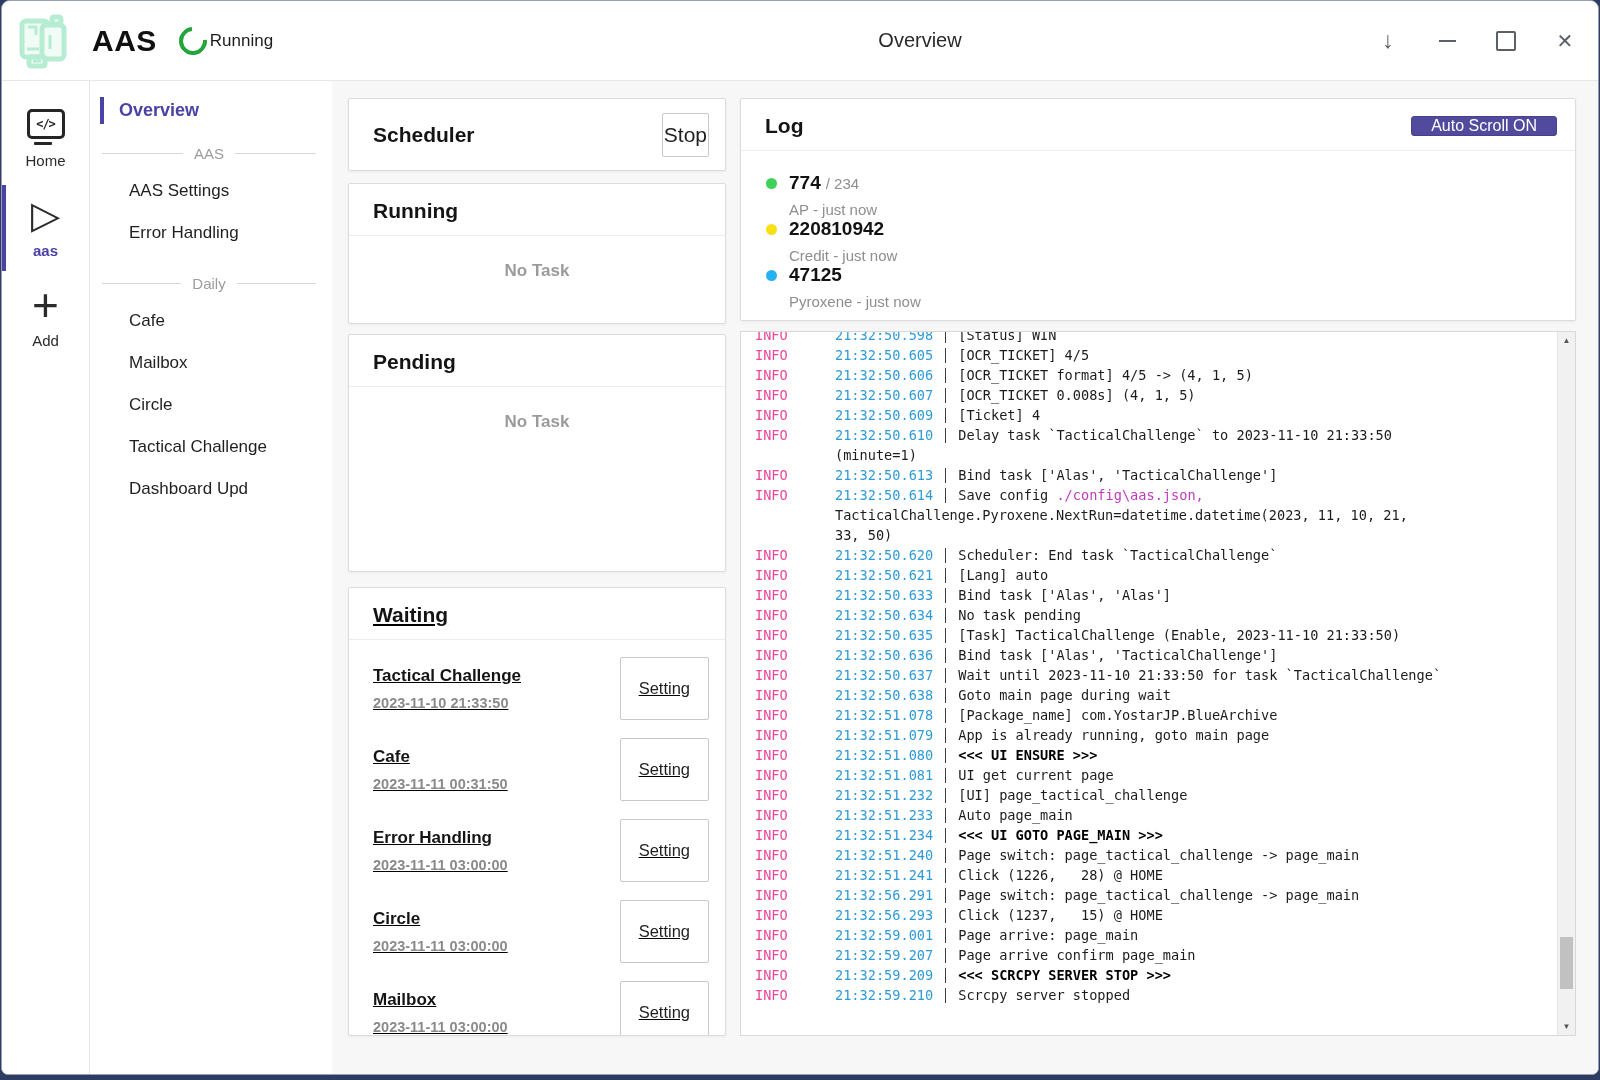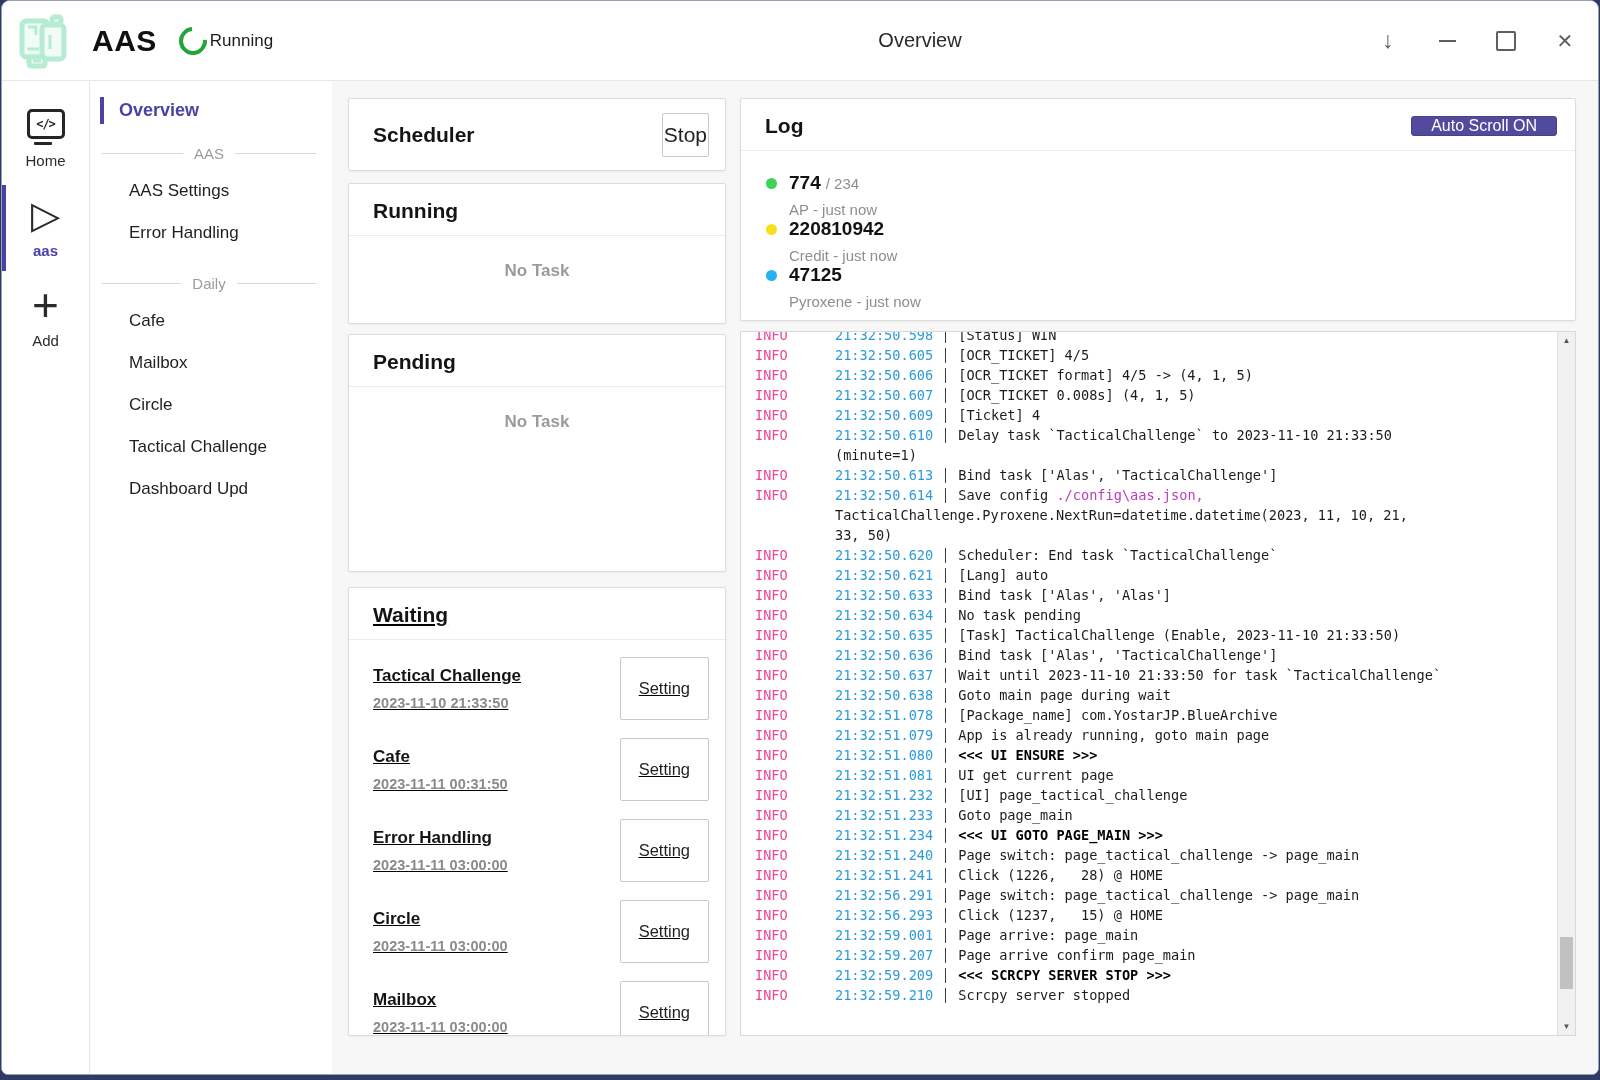--- a/index.html
+++ b/index.html
@@ -403,21 +403,21 @@
               <div class="log-row">
                 <span class="log-lvl">INFO</span>
                 <span><span class="log-time">21:32:51.081</span><span class="log-sep"></span><span class="log-msg"><span>UI get current page</span><span class="log-mag"></span><span></span></span></span>
               </div>
               <div class="log-row">
                 <span class="log-lvl">INFO</span>
                 <span><span class="log-time">21:32:51.232</span><span class="log-sep"></span><span class="log-msg"><span>[UI] page_tactical_challenge</span><span class="log-mag"></span><span></span></span></span>
               </div>
               <div class="log-row">
                 <span class="log-lvl">INFO</span>
-                <span><span class="log-time">21:32:51.233</span><span class="log-sep"></span><span class="log-msg"><span>Goto page_main</span><span class="log-mag"></span><span></span></span></span>
+                <span><span class="log-time">21:32:51.233</span><span class="log-sep"></span><span class="log-msg"><span>Auto page_main</span><span class="log-mag"></span><span></span></span></span>
               </div>
               <div class="log-row bold">
                 <span class="log-lvl">INFO</span>
                 <span><span class="log-time">21:32:51.234</span><span class="log-sep"></span><span class="log-msg"><span>&lt;&lt;&lt; UI GOTO PAGE_MAIN &gt;&gt;&gt;</span><span class="log-mag"></span><span></span></span></span>
               </div>
               <div class="log-row">
                 <span class="log-lvl">INFO</span>
                 <span><span class="log-time">21:32:51.240</span><span class="log-sep"></span><span class="log-msg"><span>Page switch: page_tactical_challenge -&gt; page_main</span><span class="log-mag"></span><span></span></span></span>
               </div>
               <div class="log-row">

